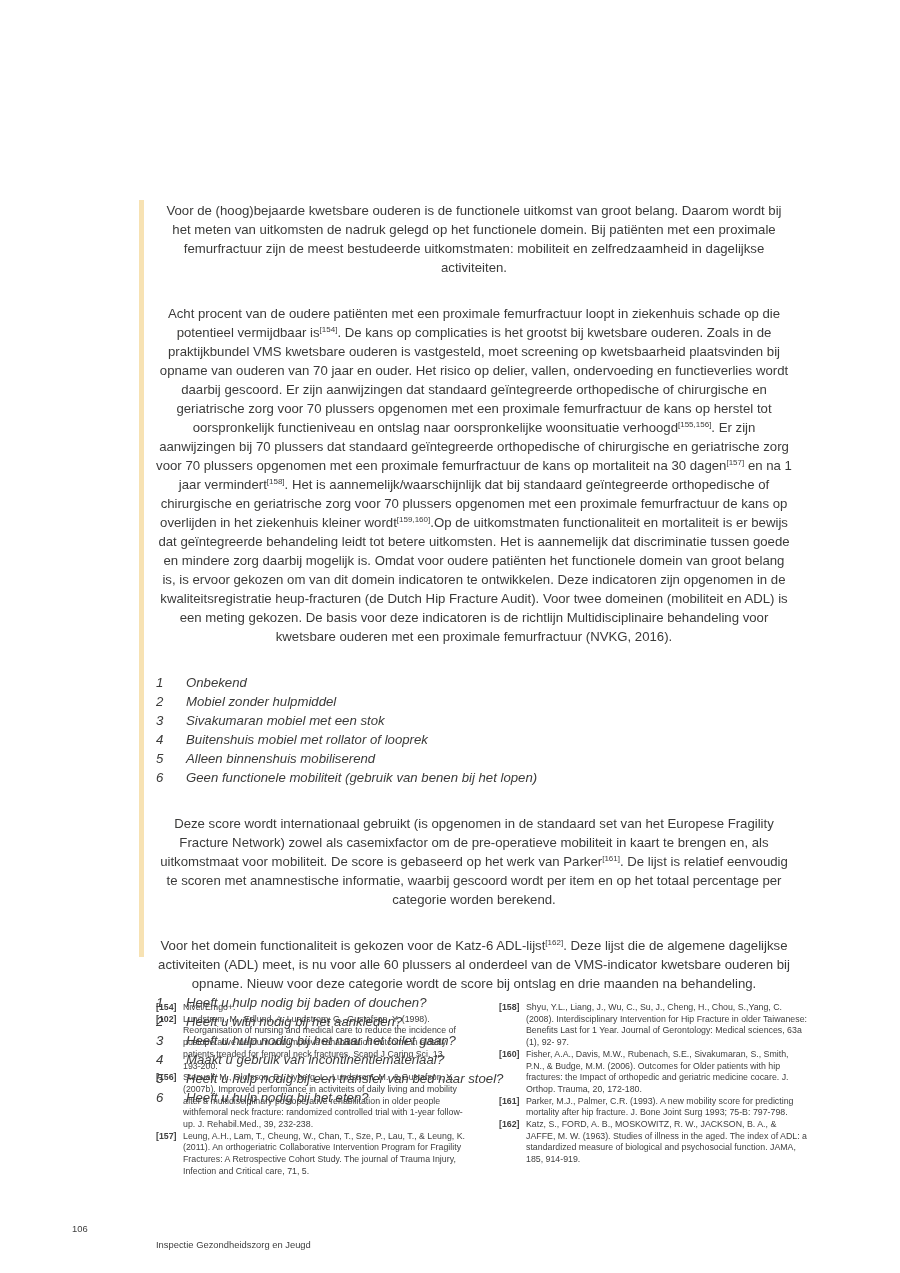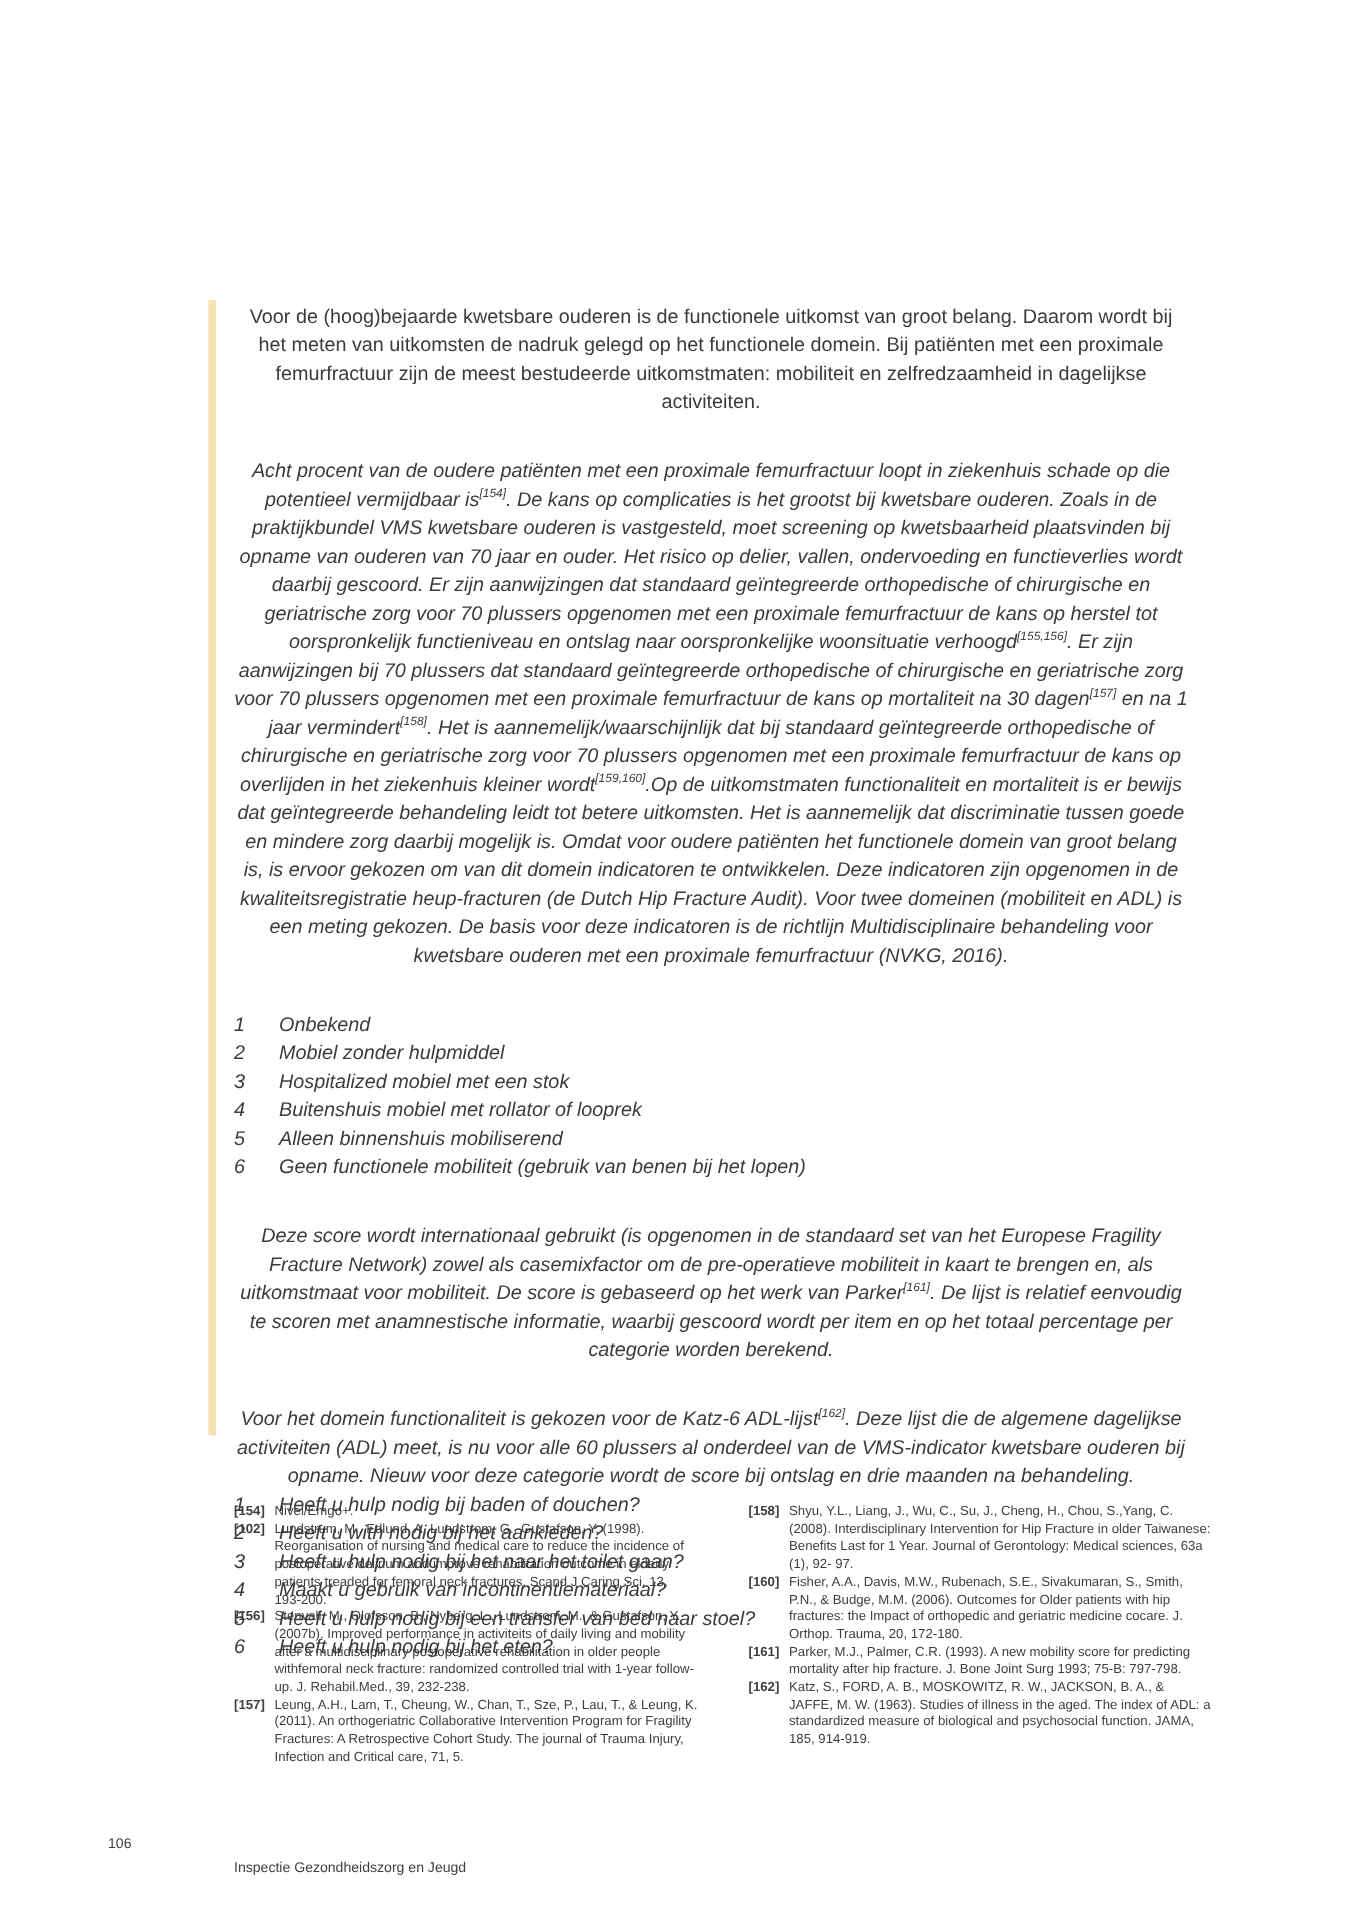--- a/index.html
+++ b/index.html
@@ -9,21 +9,21 @@
     color:#3b3b3a;overflow:hidden;
   }
   .accent-bar{
     position:absolute;left:139px;top:200px;width:5px;height:757px;
   }
   .content{
     position:absolute;left:156px;top:201px;width:636px;
     font-size:13.2px;line-height:19px;
   }
   .para{margin:0 0 27px 0;text-align:center;}
-  .italic{font-style:italic;}
+  .italic{}
   sup{font-size:8px;line-height:0;vertical-align:super;letter-spacing:0;}
   .num-list{margin:0 0 27px 0;font-style:italic;}
   .num-list .row{display:grid;grid-template-columns:30px 1fr;}
   .tight{margin-bottom:0;}
   .references{
     position:absolute;left:156px;top:1002px;width:652px;
     font-size:8.8px;line-height:11.7px;color:#3e3e3e;
     display:flex;gap:34px;
   }
   .ref-col{width:309px;}
@@ -54,21 +54,21 @@
         <span>Onbekend</span>
       </div>
 
       <div class="row">
         <span>2</span>
         <span>Mobiel zonder hulpmiddel</span>
       </div>
 
       <div class="row">
         <span>3</span>
-        <span>Hospitalized mobiel met een stok</span>
+        <span>Sivakumaran mobiel met een stok</span>
       </div>
 
       <div class="row">
         <span>4</span>
         <span>Buitenshuis mobiel met rollator of looprek</span>
       </div>
 
       <div class="row">
         <span>5</span>
         <span>Alleen binnenshuis mobiliserend</span>

